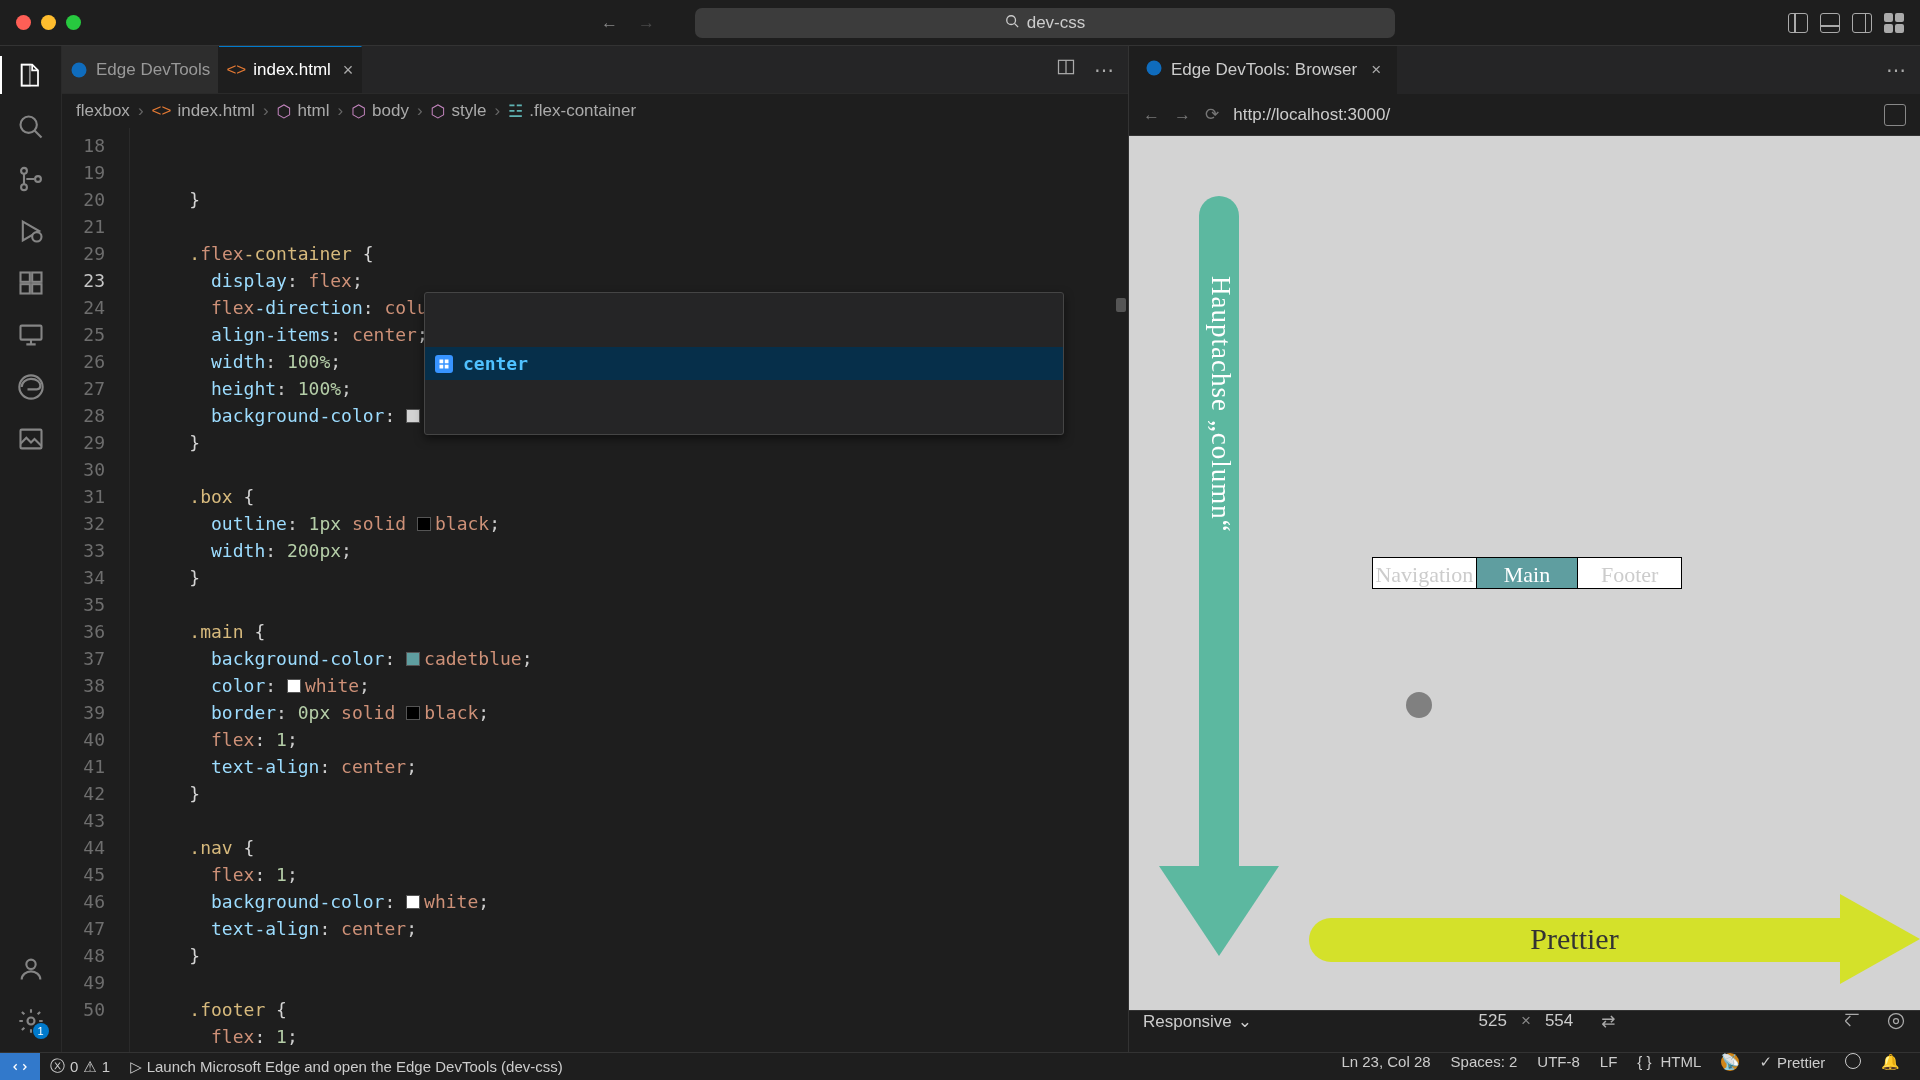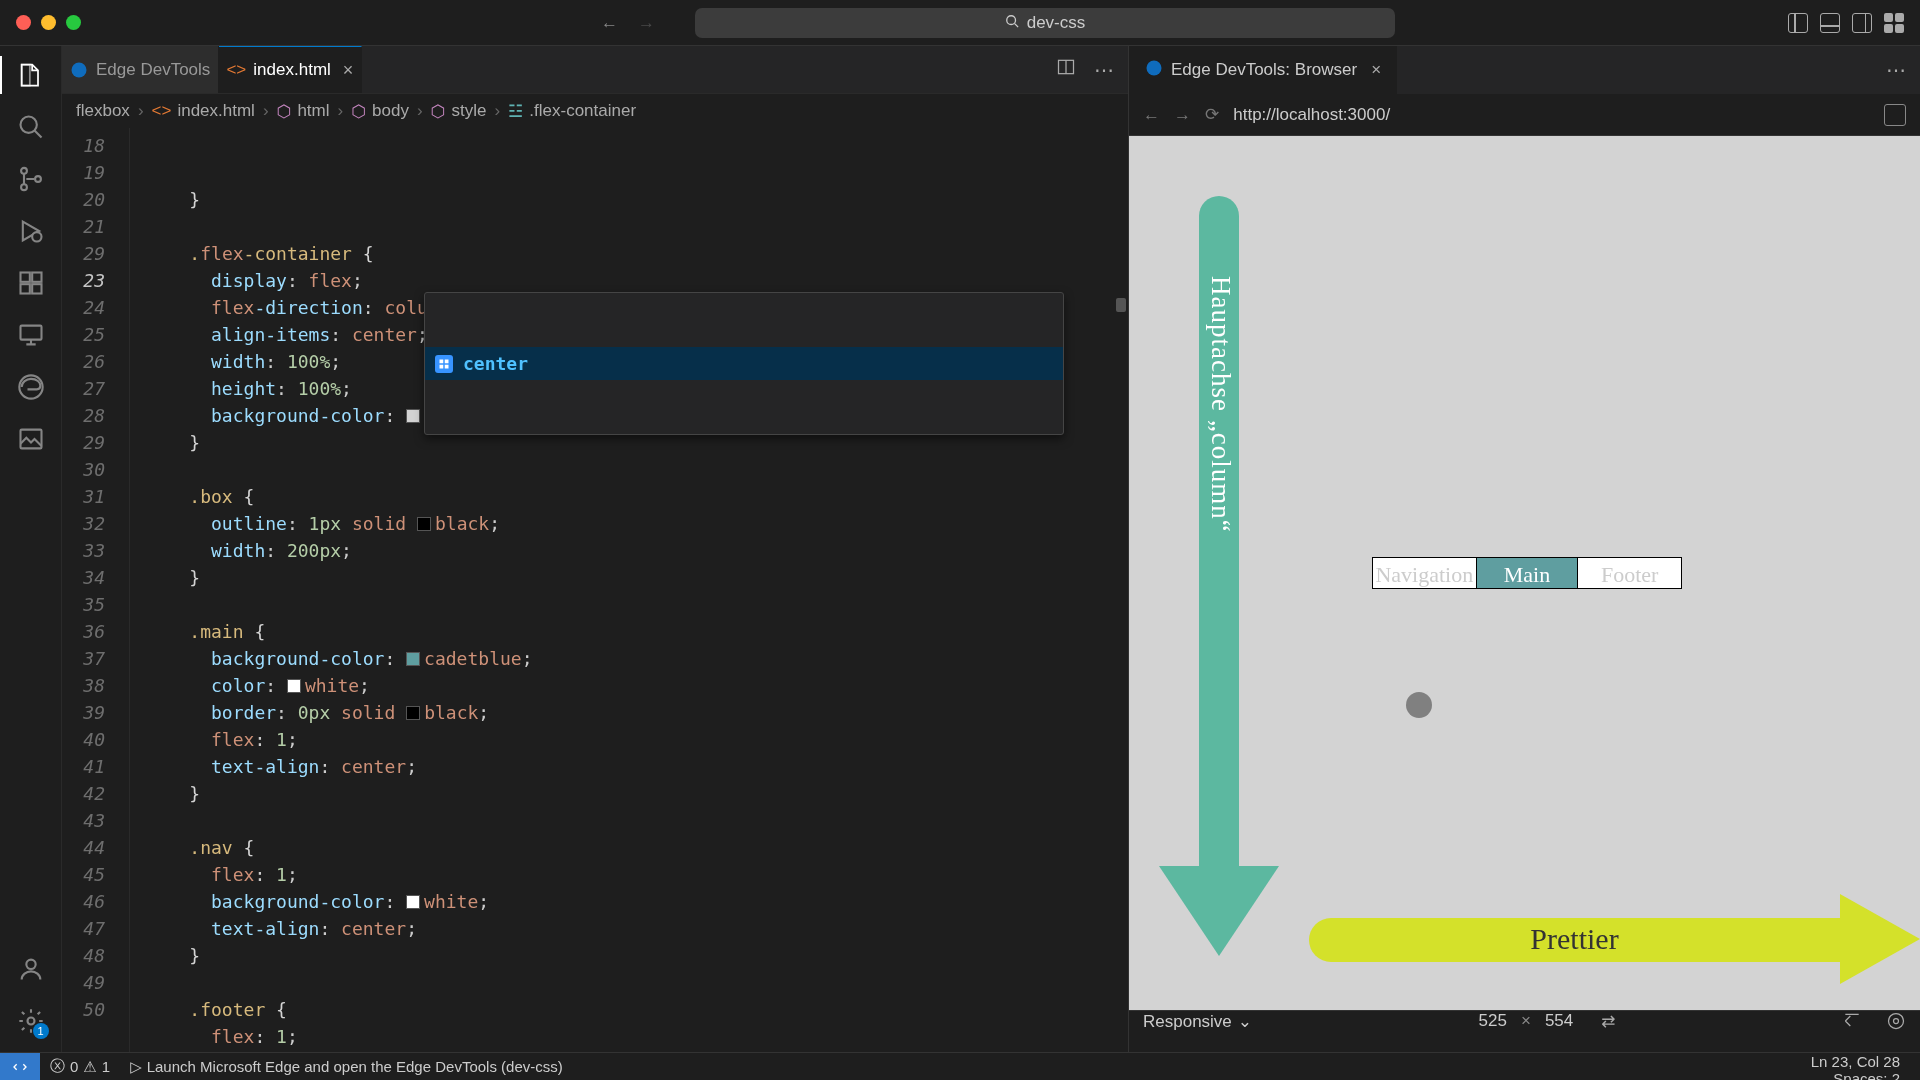--- a/index.html
+++ b/index.html
@@ -85,21 +85,21 @@
 
 .breadcrumbs {
   height: 34px; background: #1e1e1e; display: flex; align-items: center;
   gap: 8px; padding: 0 14px; font-size: 17px; color: #aaa;
 }
 .bc-sep { color: #666; }
 .bc-item { display:flex; align-items:center; gap:6px;text-align:center; }
 .bc-icon { color:#e37933; }
 
 .code-area { flex:1; display:flex; font-family: "SF Mono", Menlo, Consolas, monospace; font-size: 18px; line-height: 27px; overflow:hidden; position:relative; }
-.gutter { width: 68px; text-align: right; color: #6e6e6e; padding-right: 24px; padding-top: 4px; user-select:none; border-right: 1px solid #2a2a2a; font-style: italic; }
+.gutter { width: 68px; text-align: right; color: #6e6e6e; padding-right: 24px; padding-top: 4px; user-select:none; border-right: 1px solid #2a2a2a; }
 .code-lines { flex:1; padding-left: 16px; padding-top: 4px; white-space: pre; position:relative; }
 .tok-sel { color: #d7ba7d; }
 .tok-brace { color: #d4d4d4; }
 .tok-prop { color: #9cdcfe; }
 .tok-val { color: #ce9178; }
 .tok-num { color: #b5cea8; }
 .colorbox { display:inline-block; width:14px; height:14px; border:1px solid #555; margin-right:4px; vertical-align:-1px; }
 .active-line-num { color: #c6c6c6; }
 
 .suggest {
@@ -162,21 +162,21 @@
 .rotate-icon { color:#aaa; }
 
 
 .status-bar {
   height: 28px; background:#1e1e1e; border-top:1px solid #333;
   display:flex; align-items:center; font-size:15px; color:#ccc;
 }
 .status-left { display:flex; align-items:center; height:100%; }
 .remote-ind { background:#3279cb; height:100%; width:40px; display:flex;align-items:center;justify-content:center; color:#fff; }
 .status-item { padding:0 10px; display:flex;align-items:center;gap:5px; }
-.status-right { margin-left:auto; display:flex; align-items:flex-end; height:100%; padding-right:10px;flex-direction:column; }
+.status-right { margin-left:auto; display:flex; align-items:flex-start; height:100%; padding-right:10px; }
 .status-right .status-item { padding:0 10px; }
 .circle-icon { width:16px; height:16px; border:1.5px solid #ccc; border-radius:50%; }
 .port-badge { background:#d18617; border-radius:50%; width:18px;height:18px; display:flex;align-items:center;justify-content:center; }
 .prettier-check { color:#ccc; }
 </style>
 </head>
 <body>
 
 <div class="titlebar">
   <div class="traffic-lights">

